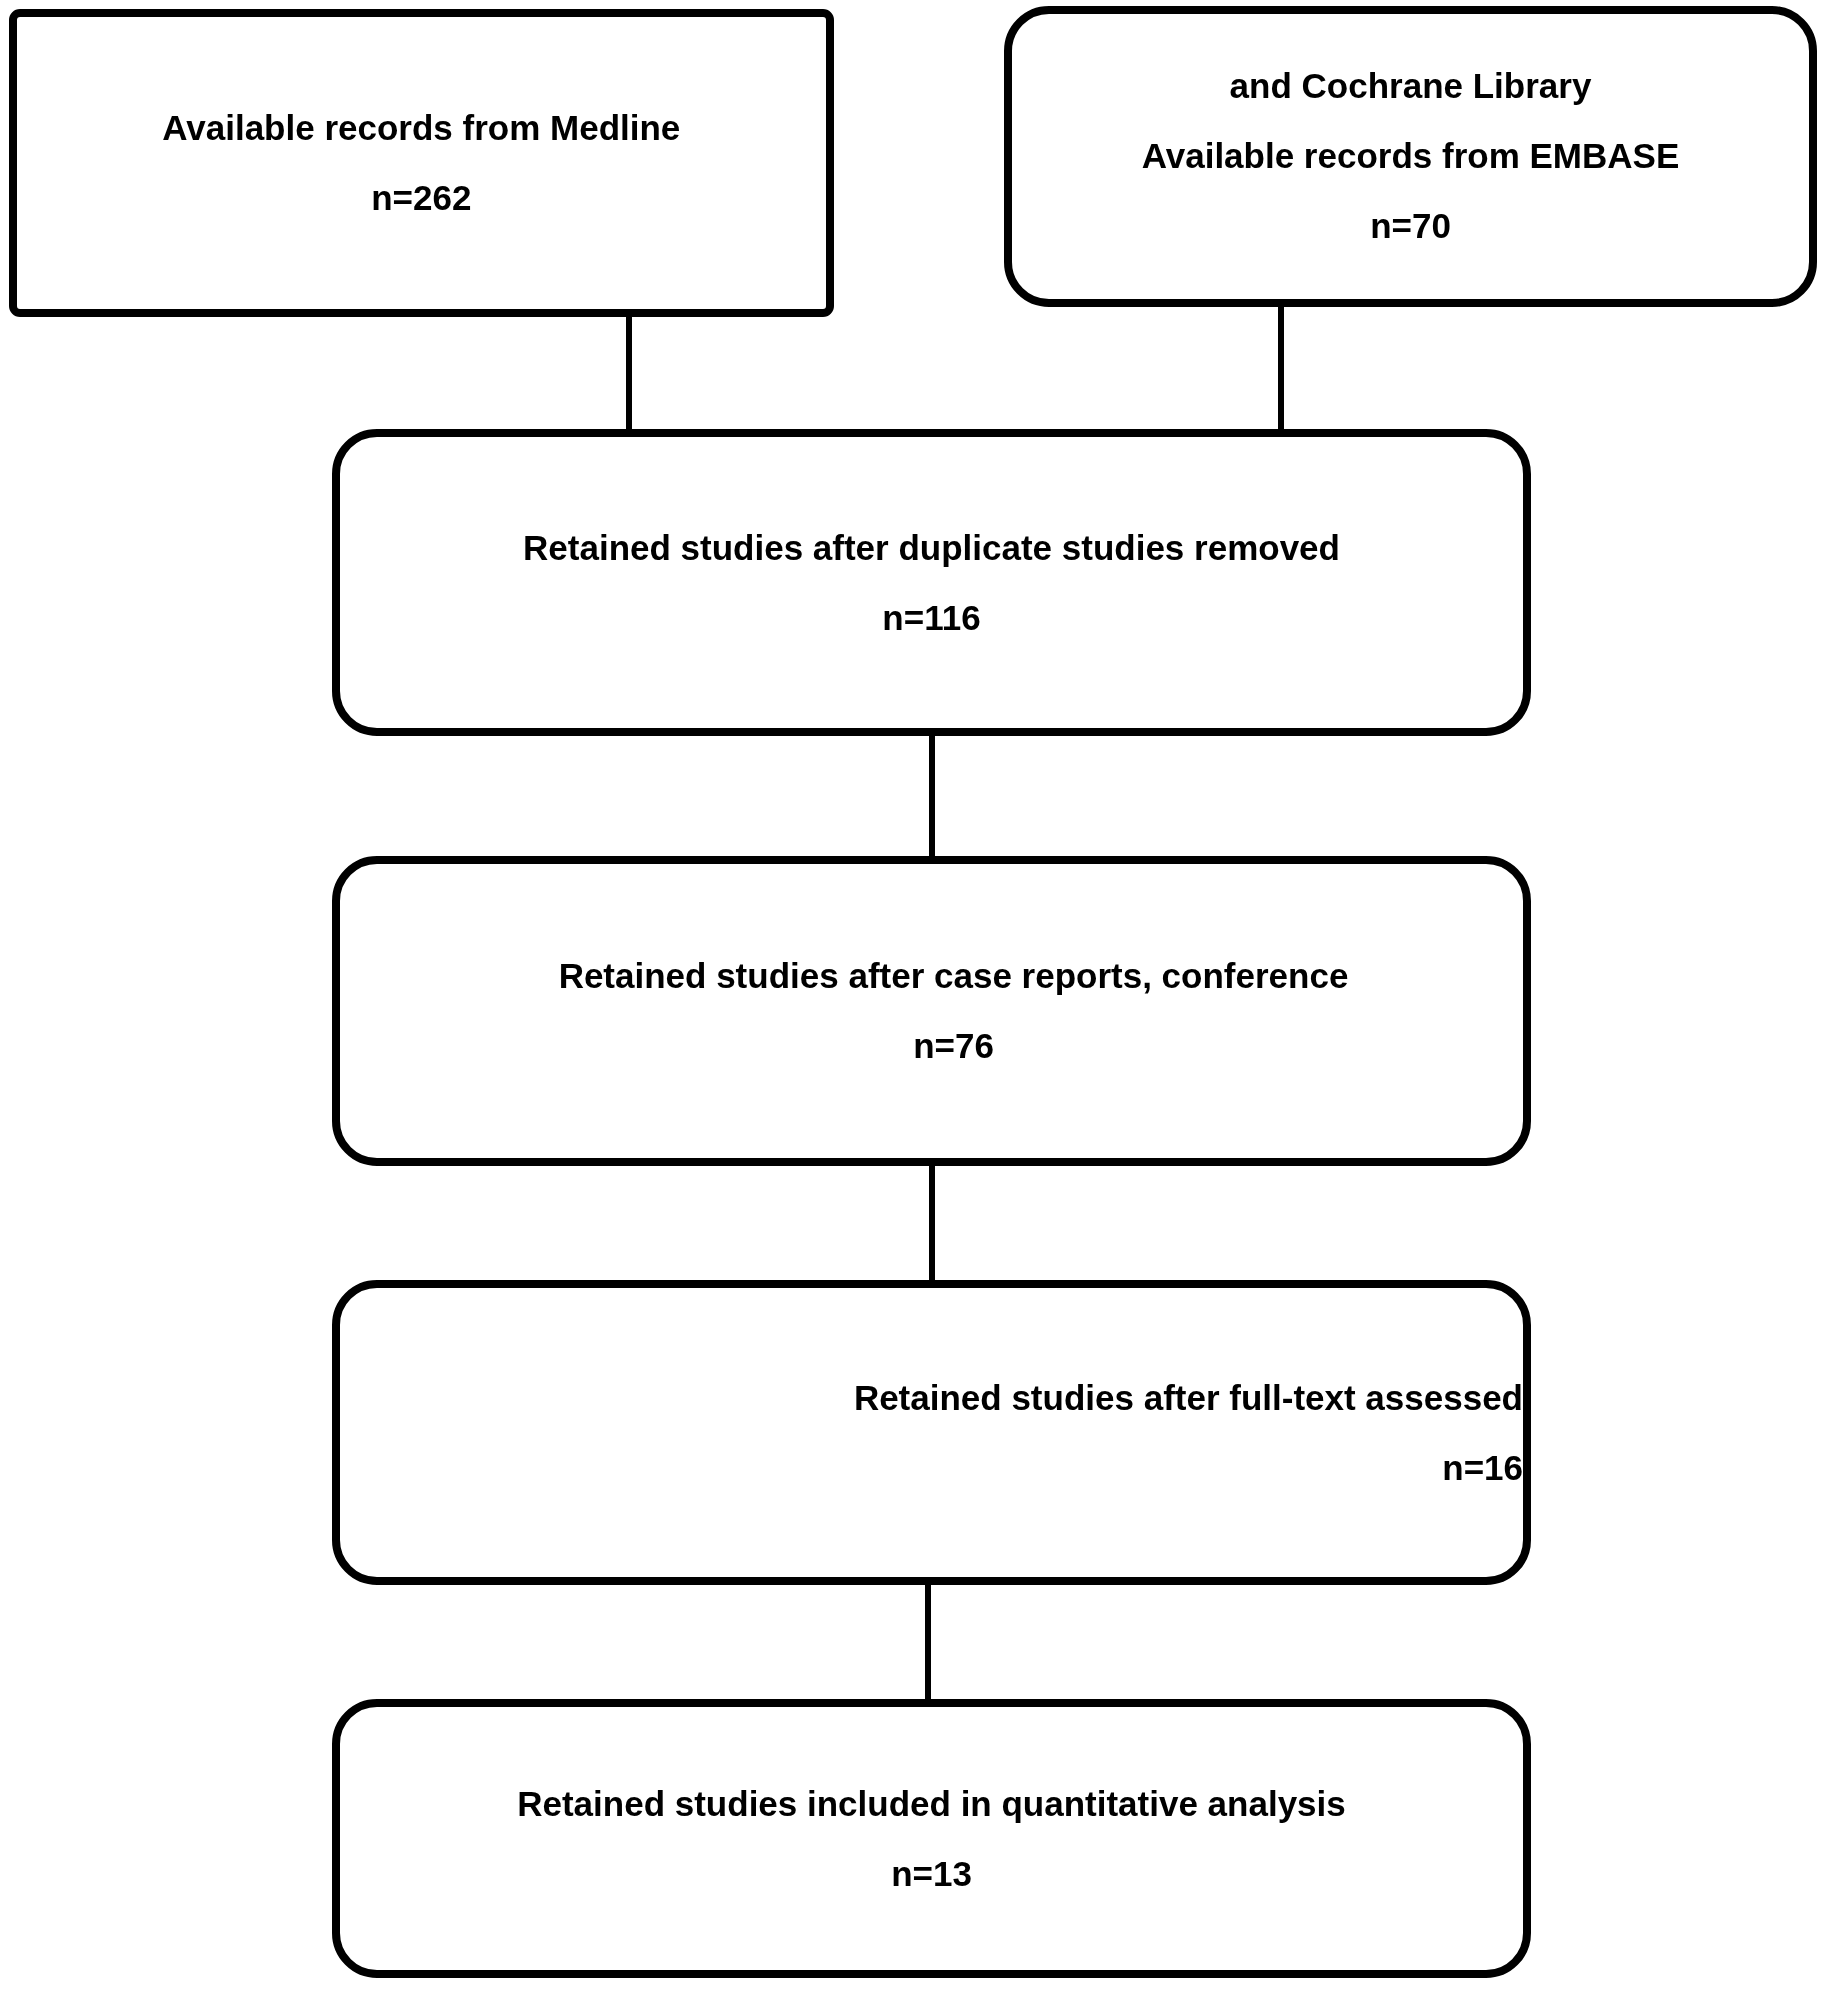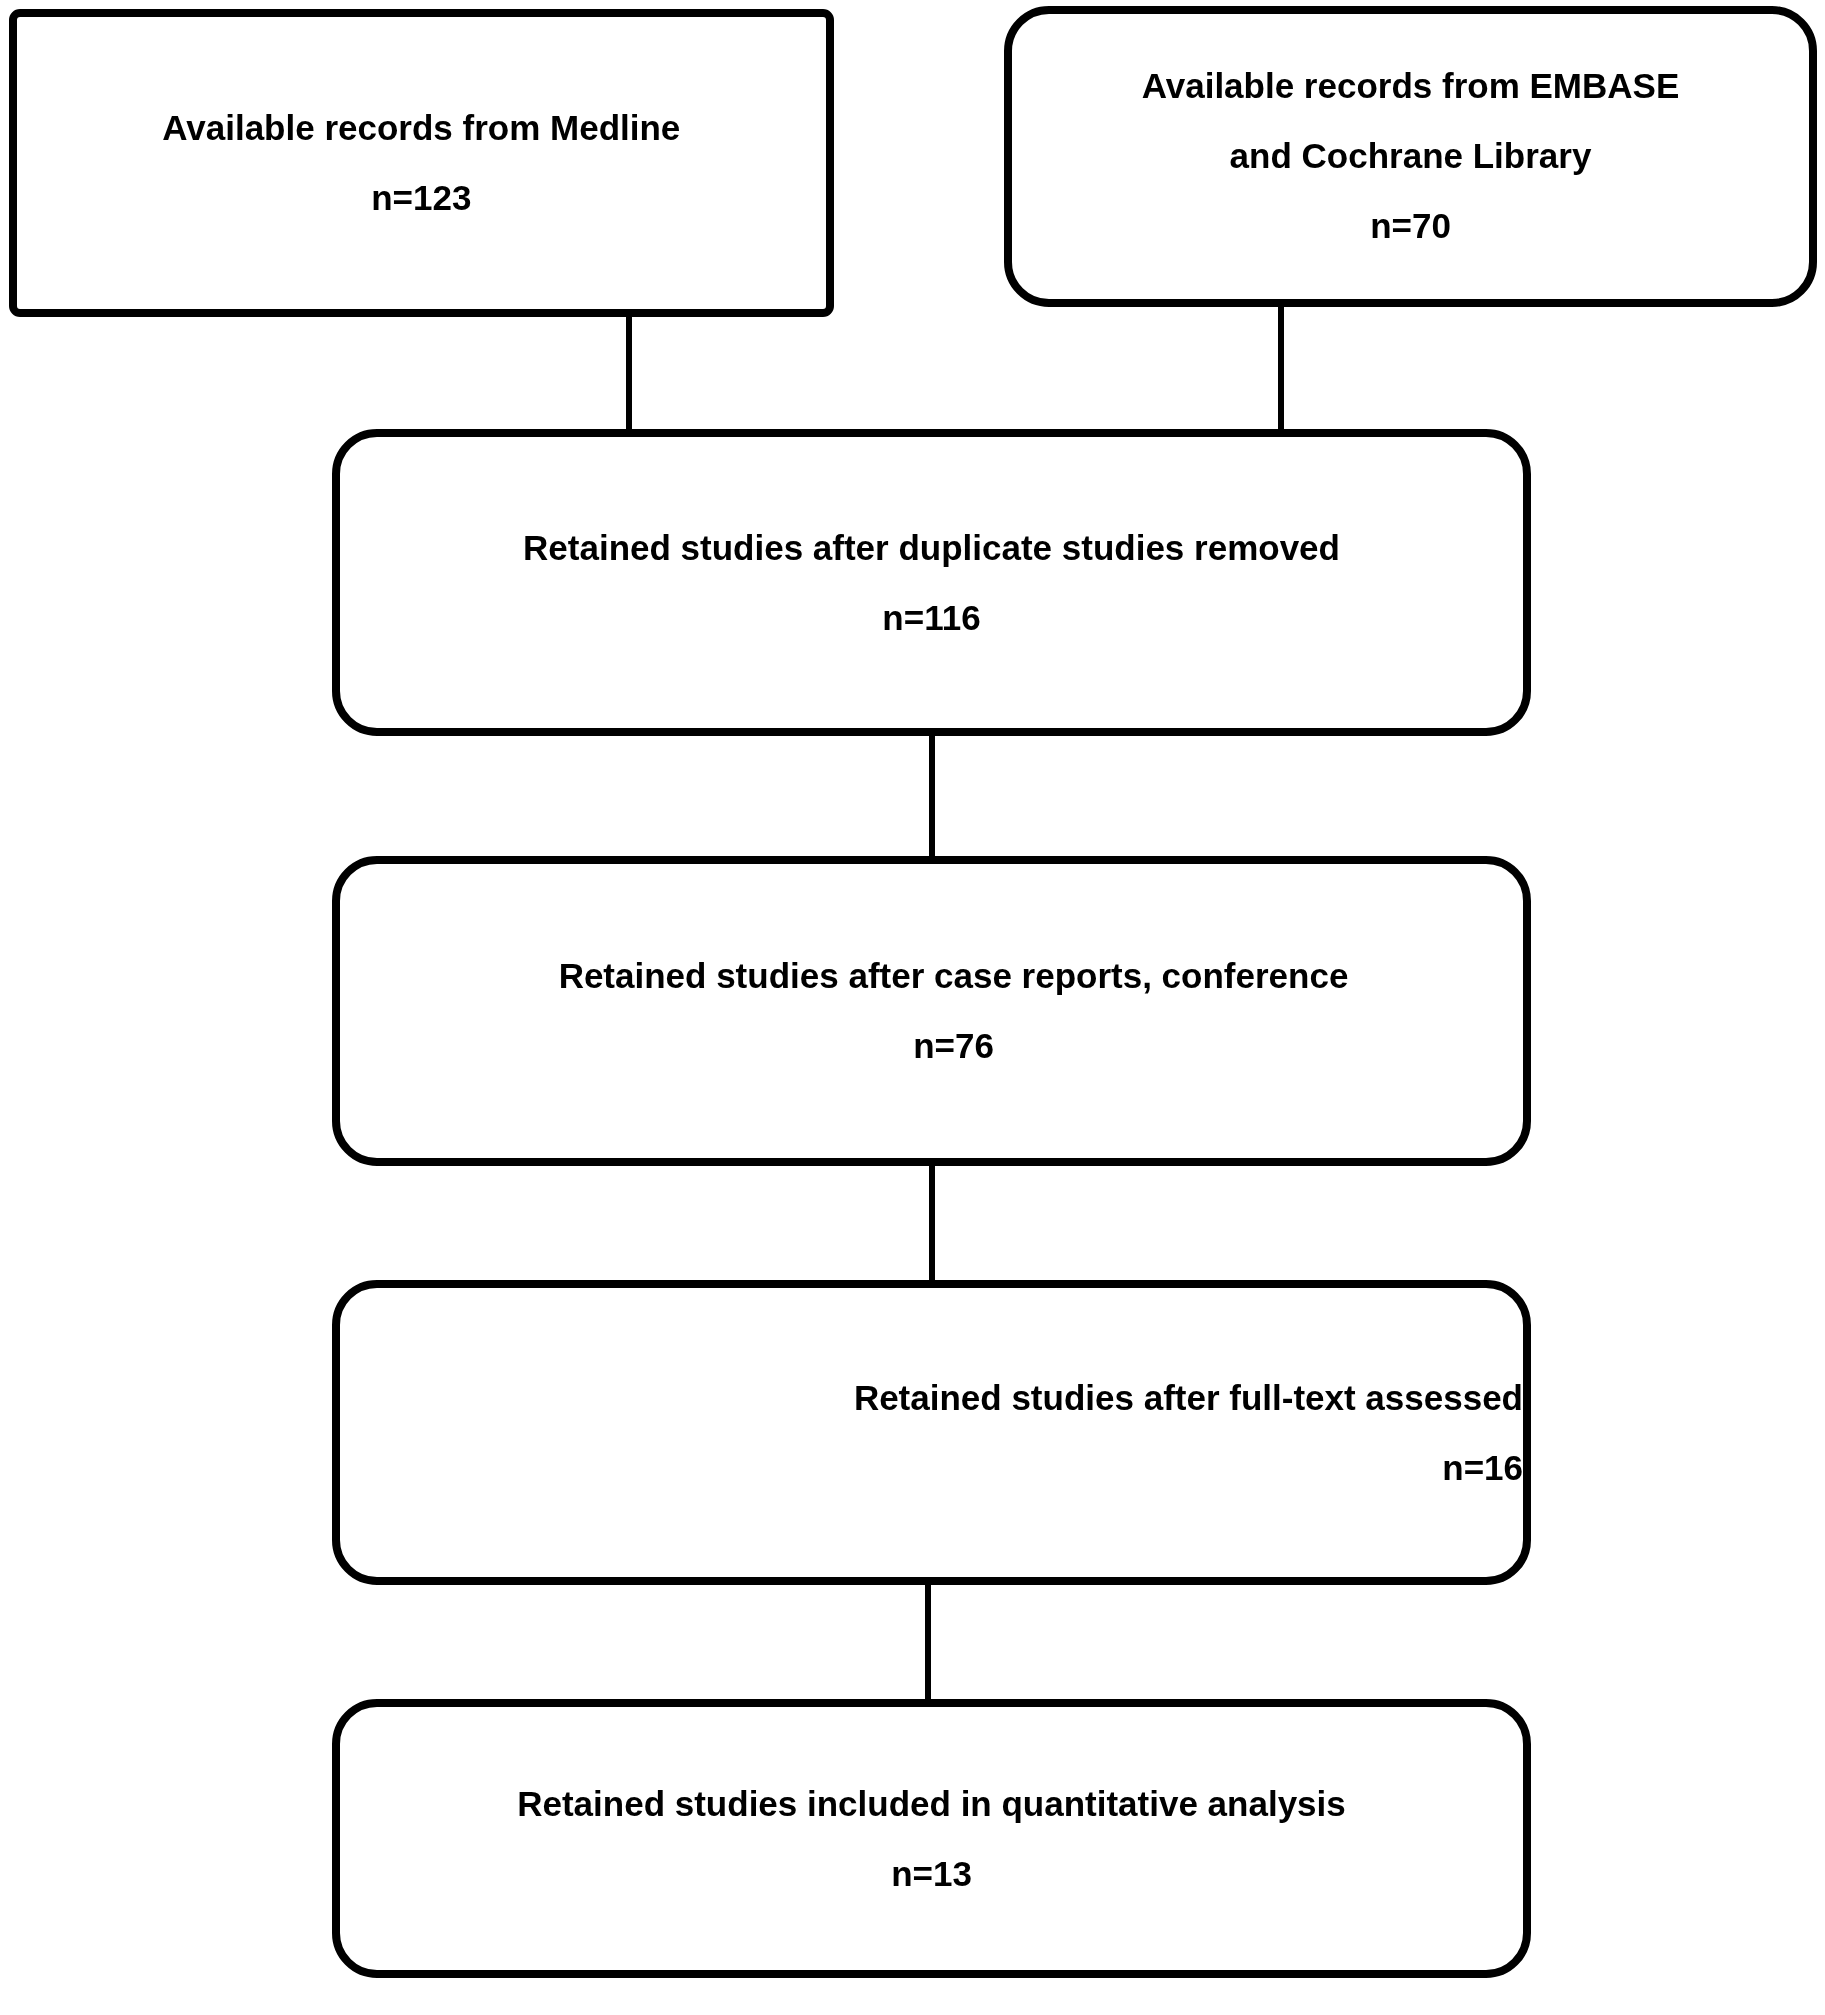--- a/index.html
+++ b/index.html
@@ -61,26 +61,26 @@
 <div id="canvas">
 
   <div class="connector" id="conn-medline-dedup"></div>
   <div class="connector" id="conn-embase-dedup"></div>
   <div class="connector" id="conn-dedup-screened"></div>
   <div class="connector" id="conn-screened-fulltext"></div>
   <div class="connector" id="conn-fulltext-included"></div>
 
   <div class="node" id="node-medline">
     <div class="line">Available records from Medline</div>
-    <div class="line">n=123</div>
+    <div class="line">n=262</div>
   </div>
 
   <div class="node" id="node-embase">
+    <div class="line">and Cochrane Library</div>
     <div class="line">Available records from EMBASE</div>
-    <div class="line">and Cochrane Library</div>
     <div class="line">n=70</div>
   </div>
 
   <div class="node" id="node-dedup">
     <div class="line">Retained studies after duplicate studies removed</div>
     <div class="line">n=116</div>
   </div>
 
   <div class="node" id="node-screened">
     <div class="line">Retained studies after case reports, conference</div>

